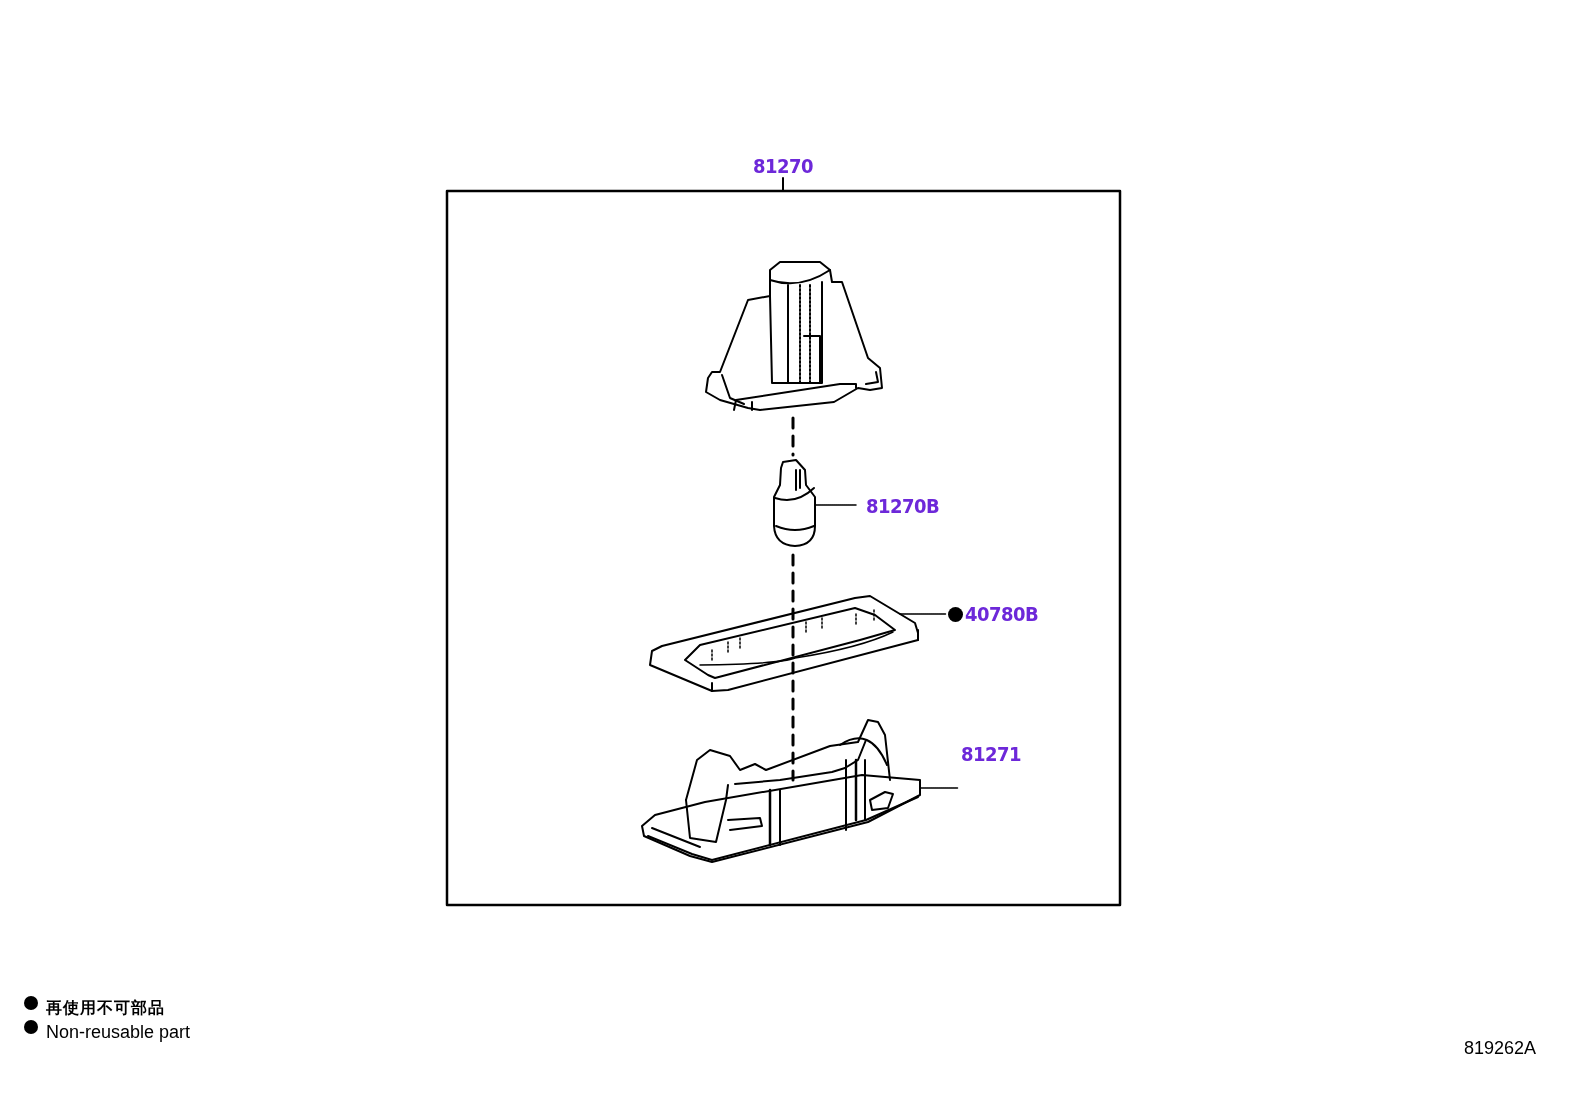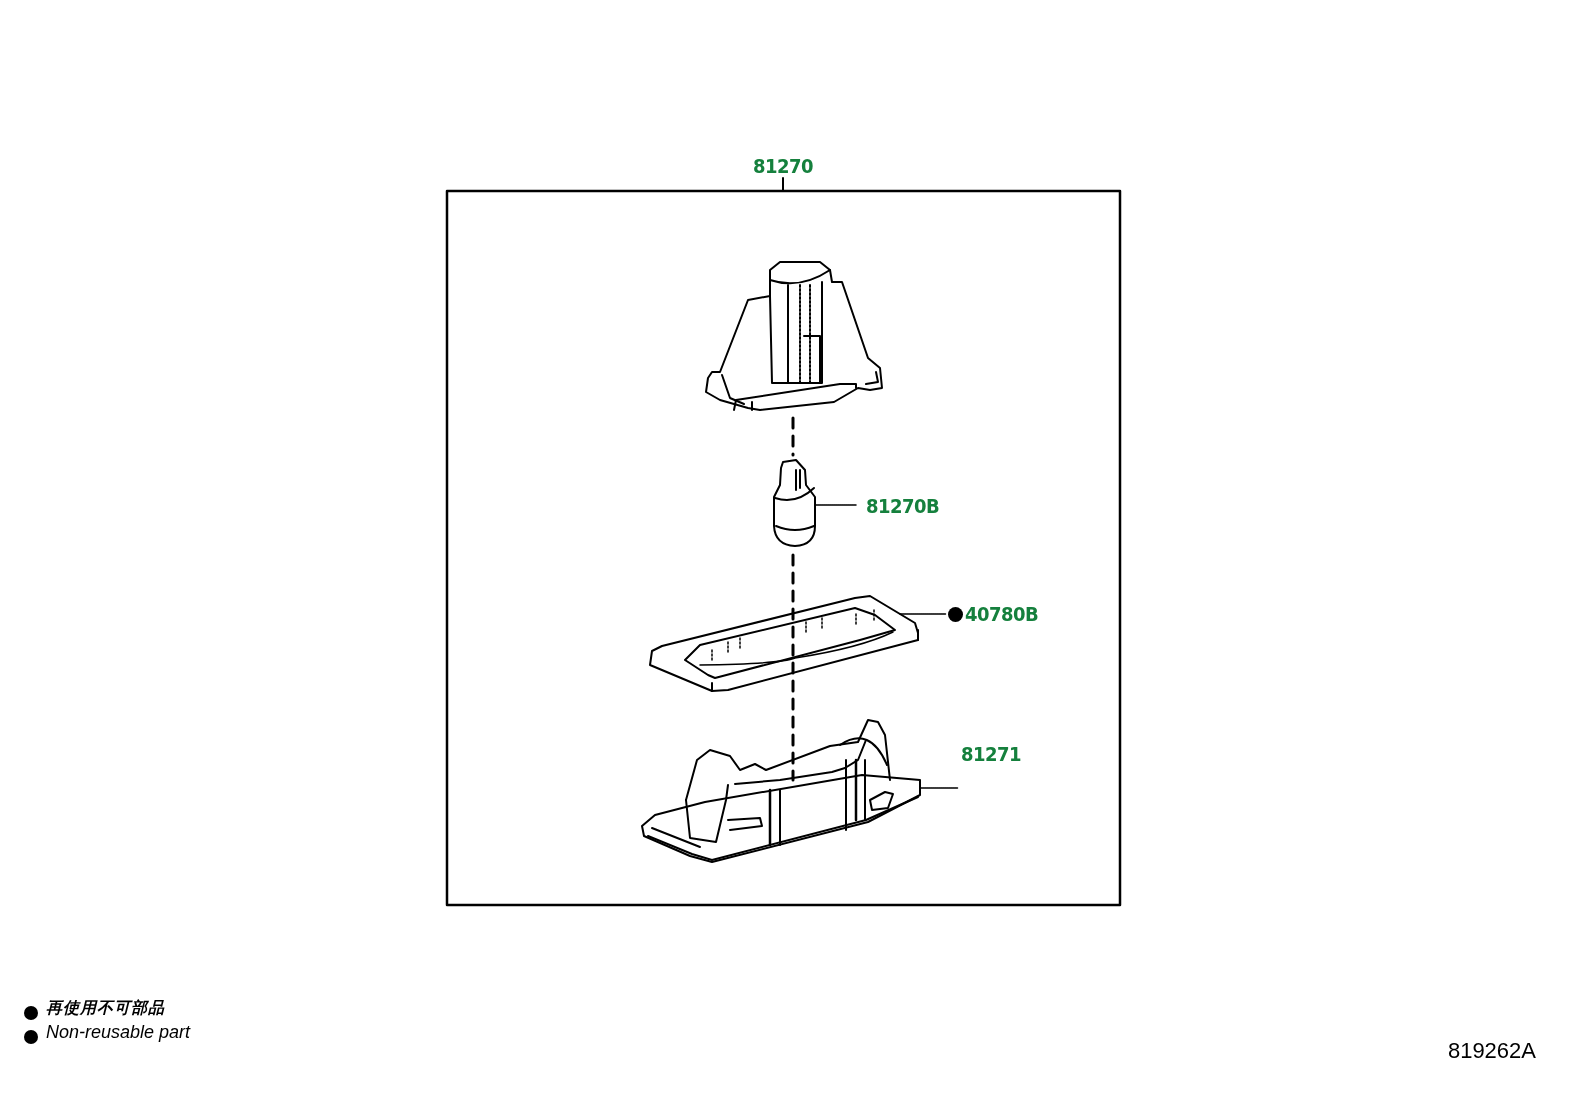--- a/index.html
+++ b/index.html
@@ -1,28 +1,28 @@
 <!DOCTYPE html>
 <html><head>
   <meta charset="utf-8">
   <style>
     html, body { margin: 0; padding: 0; background: #ffffff; }
     body { width: 1592px; height: 1099px; position: relative; overflow: hidden;
            font-family: "Liberation Sans", sans-serif; color: #000; }
     .callout { position: absolute; font-family: "DejaVu Sans Condensed", "DejaVu Sans", sans-serif;
-               font-weight: bold; font-size: 20px; letter-spacing: -0.5px; color: #15803d; line-height: 1; }
+               font-weight: bold; font-size: 20px; letter-spacing: -0.5px; color: #6d28d9; line-height: 1; }
     .callout .dot { display: inline-block; width: 15px; height: 15px; border-radius: 50%;
                     background: #000; margin-right: 2px; vertical-align: -1px; }
     #diagram { position: absolute; left: 0; top: 0; }
     .legend { position: absolute; left: 24px; top: 996px; font-size: 18px; line-height: 24px; }
-    .legend-row { display: flex; align-items: flex-end; white-space: nowrap; font-style: italic; }
+    .legend-row { display: flex; align-items: flex-start; white-space: nowrap; }
     .legend-row .bullet { width: 14px; height: 14px; border-radius: 50%; background: #000;
                           display: inline-block; margin-right: 8px; }
     .legend-row.jp span.txt { font-size: 16px; font-weight: bold; letter-spacing: 1px; }
-    .illus-id { position: absolute; right: 56px; top: 1038px; font-size: 22px; }
+    .illus-id { position: absolute; right: 56px; top: 1038px; font-size: 18px; }
   </style>
 </head>
 <body>
 
 <svg id="diagram" width="1592" height="1099" viewBox="0 0 1592 1099" xmlns="http://www.w3.org/2000/svg">
   <g fill="none" stroke="#000" stroke-width="2" stroke-linejoin="round" stroke-linecap="round">
 
     <rect x="447" y="191" width="673" height="714" stroke-width="2.5"></rect>
     <line x1="783" y1="178" x2="783" y2="191" stroke-width="2"></line>
 

